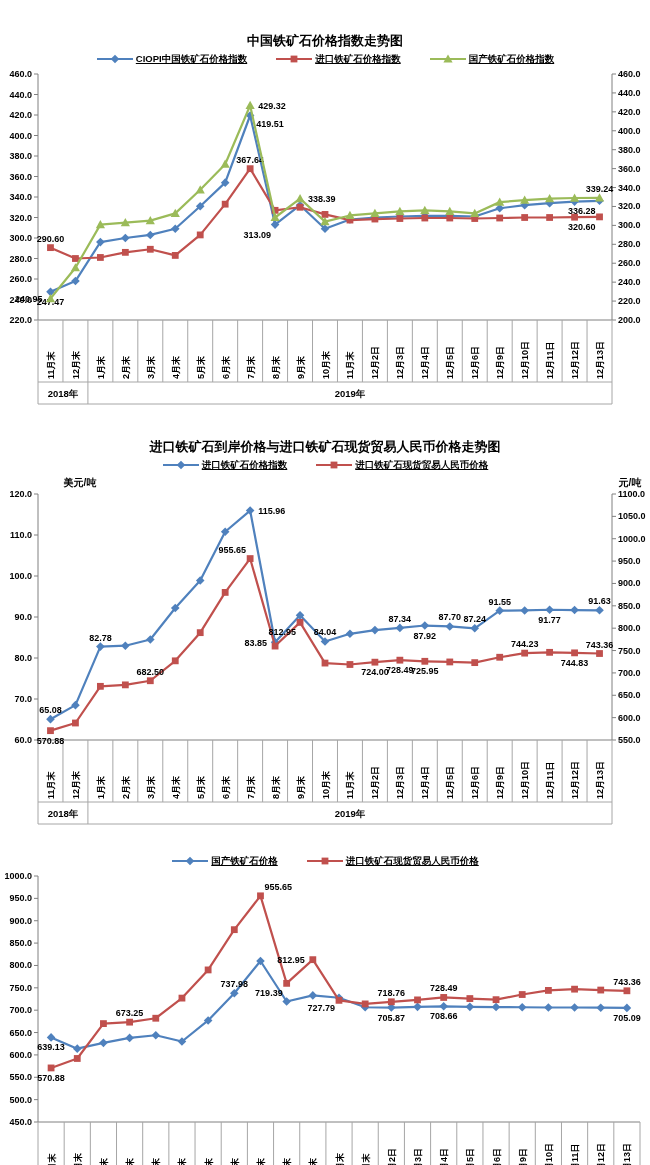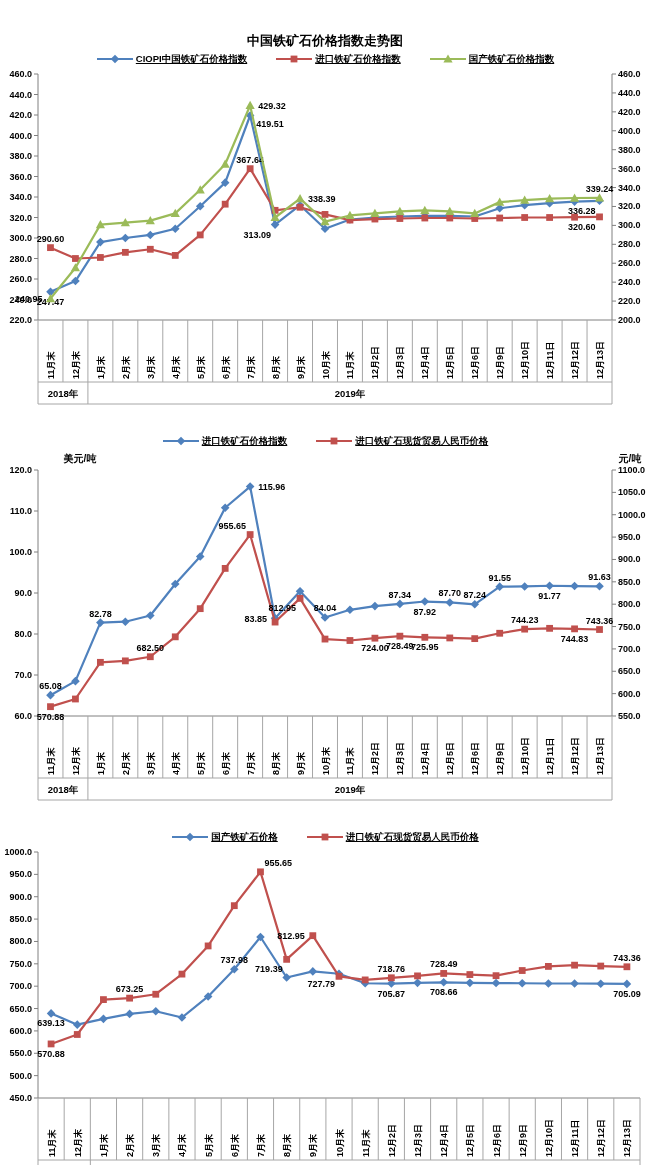--- a/index.html
+++ b/index.html
@@ -247,20 +247,21 @@
         <path d="M 599.5217391304348 125.179 L 604.1217391304348 133.379 L 594.9217391304347 133.379 Z" fill="#9bbb59"></path>
         <text x="42.47826086956522" y="234.02625" text-anchor="end" class="dlabel">240.95</text>
         <text x="258.1304347826087" y="40.947" text-anchor="start" class="dlabel">429.32</text>
         <text x="308.04347826086956" y="134.15025000000003" text-anchor="start" class="dlabel">338.39</text>
         <text x="599.5217391304348" y="123.779" text-anchor="middle" class="dlabel">339.24</text>
       </g>
     </svg>
 </div>
 
 <div class="chart-block">
+  <div class="chart-title">进口铁矿石到岸价格与进口铁矿石现货贸易人民币价格走势图</div>
   <div class="legend">
     <span class="legend-item">
       <svg class="legend-glyph" width="38" height="10">
           <line x1="1" y1="5" x2="37" y2="5" stroke="#4f81bd" stroke-width="2.2"></line>
           <path d="M 19 0.7000000000000002 L 23.3 5 L 19 9.3 L 14.7 5 Z" fill="#4f81bd"></path>
         </svg>
       <span class="legend-label">进口铁矿石价格指数</span>
     </span>
     <span class="legend-item">
       <svg class="legend-glyph" width="38" height="10">

